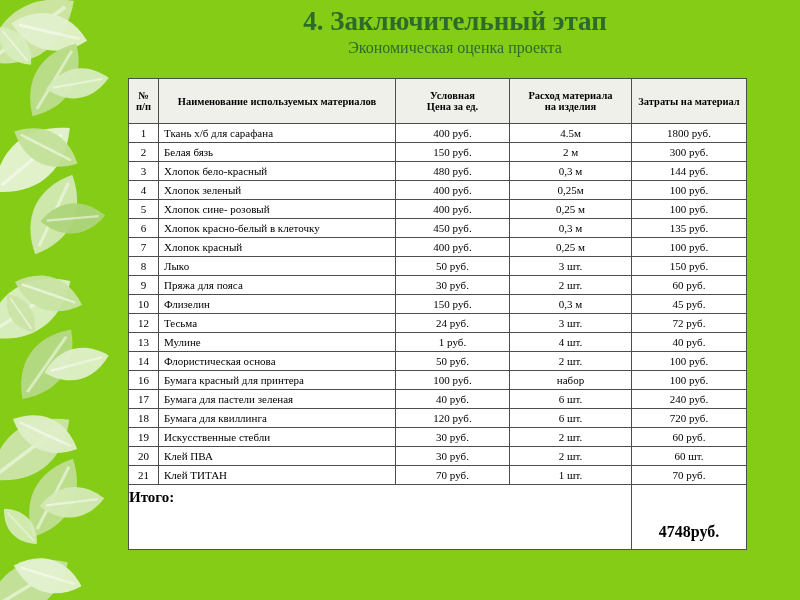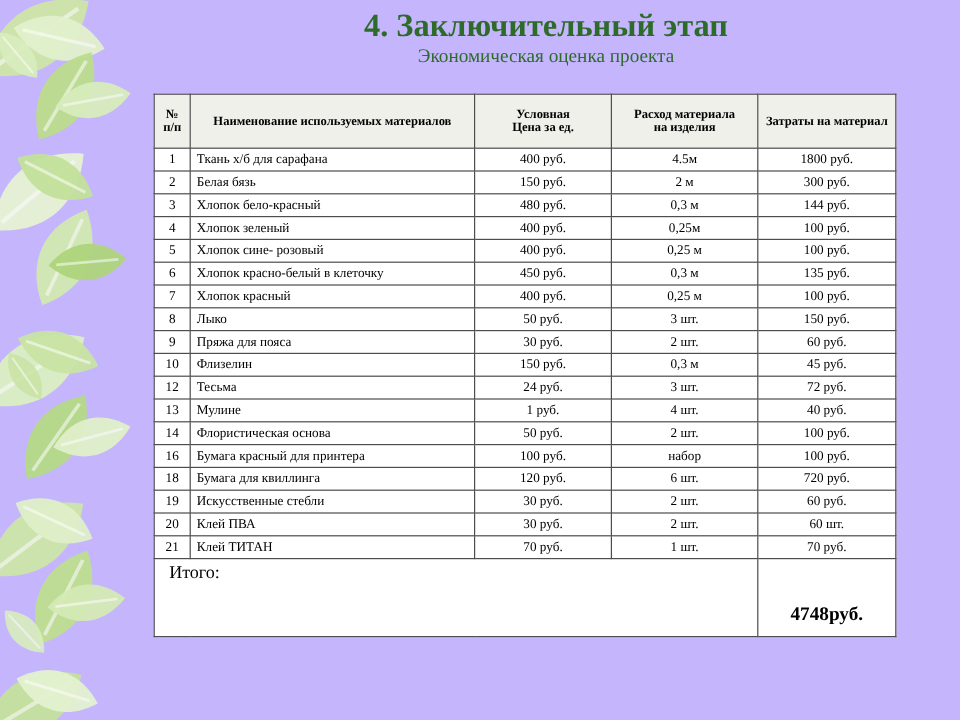--- a/index.html
+++ b/index.html
@@ -1,17 +1,17 @@
 <!DOCTYPE html>
 <html><head>
 <meta charset="utf-8">
 <style>
   html,body{margin:0;padding:0;background:#fff;}
   .slide{
-    position:relative;width:800px;height:600px;background:#c4b5fd;
+    position:relative;width:800px;height:600px;background:#84cc16;
     overflow:hidden;font-family:"Liberation Serif", serif;
   }
   .leaves{position:absolute;left:0;top:0;}
   .titles{
     position:absolute;left:118px;right:8px;top:6px;text-align:center;
     color:#2e6b2b;line-height:1.15;
   }
   .title{font-size:27px;font-weight:bold;}
   .subtitle{font-size:16px;font-weight:normal;margin-top:2px;}
   table.materials{
@@ -25,22 +25,22 @@
   table.materials th{
     background:#f0f0ea;font-weight:bold;white-space:pre-line;
     text-align:center;vertical-align:middle;height:40px;
     font-size:10.5px;padding:2px 3px;
   }
   table.materials td{height:18px;padding:0 5px;}
   td.col0{text-align:center;padding:0 2px;}
   td.col1{text-align:left;}
   td.col2, td.col3, td.col4{text-align:center;}
   tfoot td.total-label{
-    font-size:15px;font-weight:normal;vertical-align:top;text-align:left;
-    height:56px;padding:4px 12px;
+    font-size:15px;font-weight:bold;vertical-align:top;text-align:left;
+    height:56px;padding:4px 0;
   }
   tfoot td.total-value{
     font-size:16px;font-weight:bold;text-align:center;
     vertical-align:middle;padding-top:30px;
   }
 </style>
 </head>
 <body>
 
 <div class="slide">
@@ -193,20 +193,27 @@
           <td class="col4">100 руб.</td>
         </tr>
         <tr>
           <td class="col0">16</td>
           <td class="col1">Бумага красный для принтера</td>
           <td class="col2">100 руб.</td>
           <td class="col3">набор</td>
           <td class="col4">100 руб.</td>
         </tr>
         <tr>
+          <td class="col0">17</td>
+          <td class="col1">Бумага для пастели зеленая</td>
+          <td class="col2">40 руб.</td>
+          <td class="col3">6 шт.</td>
+          <td class="col4">240 руб.</td>
+        </tr>
+        <tr>
           <td class="col0">18</td>
           <td class="col1">Бумага для квиллинга</td>
           <td class="col2">120 руб.</td>
           <td class="col3">6 шт.</td>
           <td class="col4">720 руб.</td>
         </tr>
         <tr>
           <td class="col0">19</td>
           <td class="col1">Искусственные стебли</td>
           <td class="col2">30 руб.</td>

